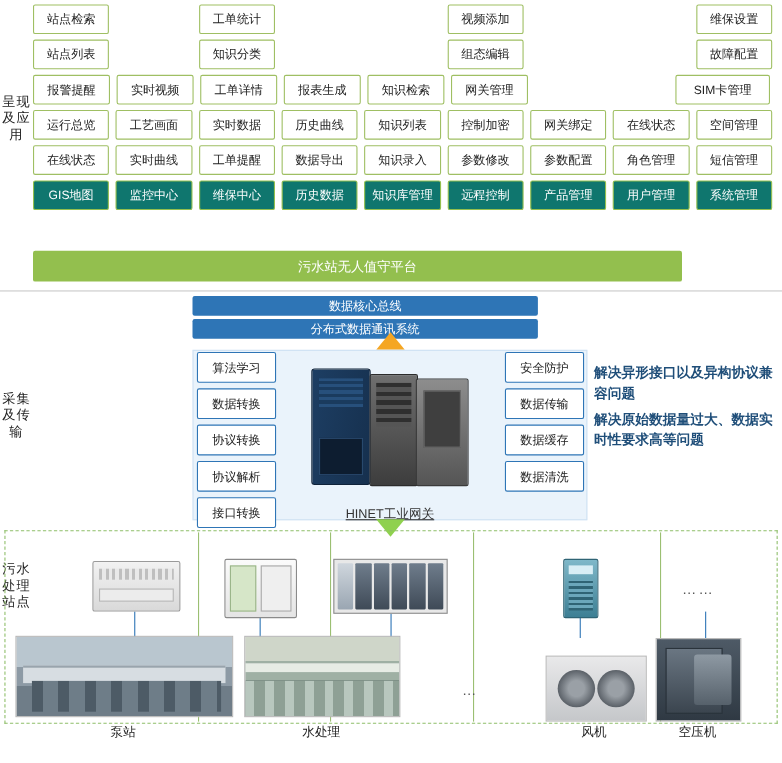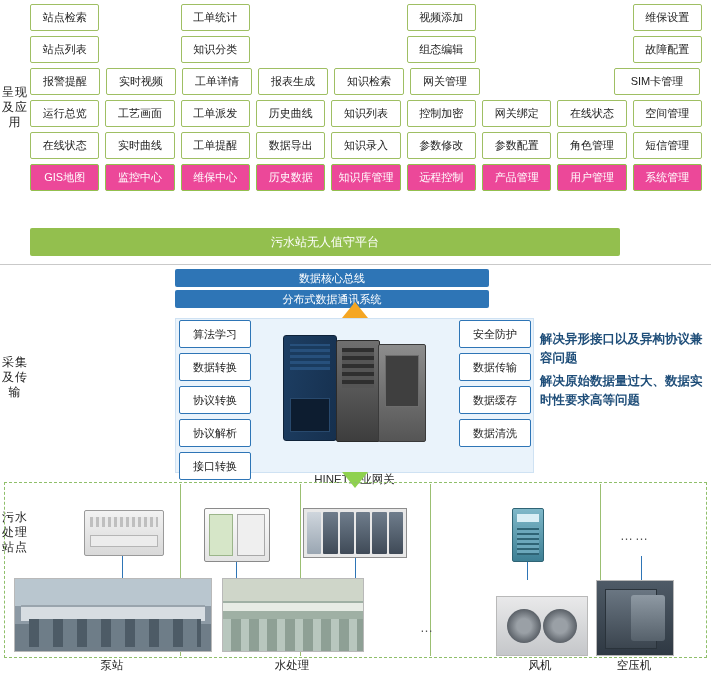--- a/index.html
+++ b/index.html
@@ -32,21 +32,21 @@
     height:27px;
     border:1px solid #9fbf63;
     background:#fff;
     border-radius:2px;
     display:flex;align-items:center;justify-content:center;
     font-size:11px;
     color:#222;
     box-sizing:border-box;
   }
   .cell.empty{border:none;background:transparent;}
-  .cell.filled{background:#ec4899;border-color:#93bf4e;color:#fff;}
+  .cell.filled{background:#0f766e;border-color:#93bf4e;color:#fff;}
   .w1{width:70px;}
   .w-sim{width:86px;}
   .platform-bar{
     position:absolute;
     left:30px;top:228px;
     width:590px;height:28px;
     background:#93bf4e;
     border-radius:2px;
     display:flex;align-items:center;justify-content:center;
     color:#fff;font-size:12px;
@@ -71,22 +71,22 @@
   }
   
   #mid-panel{
     position:absolute;left:175px;top:318px;
     width:359px;height:155px;
     background:#eaf3fb;
     border:1px solid #cfe2f3;
     box-sizing:border-box;
   }
   .mid-cap{
-    position:absolute;left:175px;top:472px;width:359px;
-    text-align:center;font-size:11.5px;color:#333;
+    position:absolute;left:175px;top:460px;width:359px;
+    text-align:center;font-size:11.5px;color:#333;text-decoration:underline;
   }
   .side-col{position:absolute;width:72px;}
   .side-btn{
     height:28px;margin-bottom:5px;
     border:1px solid #2e75b6;
     border-radius:2px;background:#fff;
     display:flex;align-items:center;justify-content:center;
     font-size:11px;color:#222;box-sizing:border-box;
   }
   .note{
@@ -287,21 +287,21 @@
     <div class="cell w1">报表生成</div>
     <div class="cell w1">知识检索</div>
     <div class="cell w1">网关管理</div>
     <div class="cell w1 empty"></div>
     <div class="cell w-sim" style="margin-left:52px;">SIM卡管理</div>
   </div>
 
   <div class="grid-row">
     <div class="cell w1">运行总览</div>
     <div class="cell w1">工艺画面</div>
-    <div class="cell w1">工单派发</div>
+    <div class="cell w1">实时数据</div>
     <div class="cell w1">历史曲线</div>
     <div class="cell w1">知识列表</div>
     <div class="cell w1">控制加密</div>
     <div class="cell w1">网关绑定</div>
     <div class="cell w1">在线状态</div>
     <div class="cell w1">空间管理</div>
   </div>
 
   <div class="grid-row">
     <div class="cell w1">在线状态</div>

